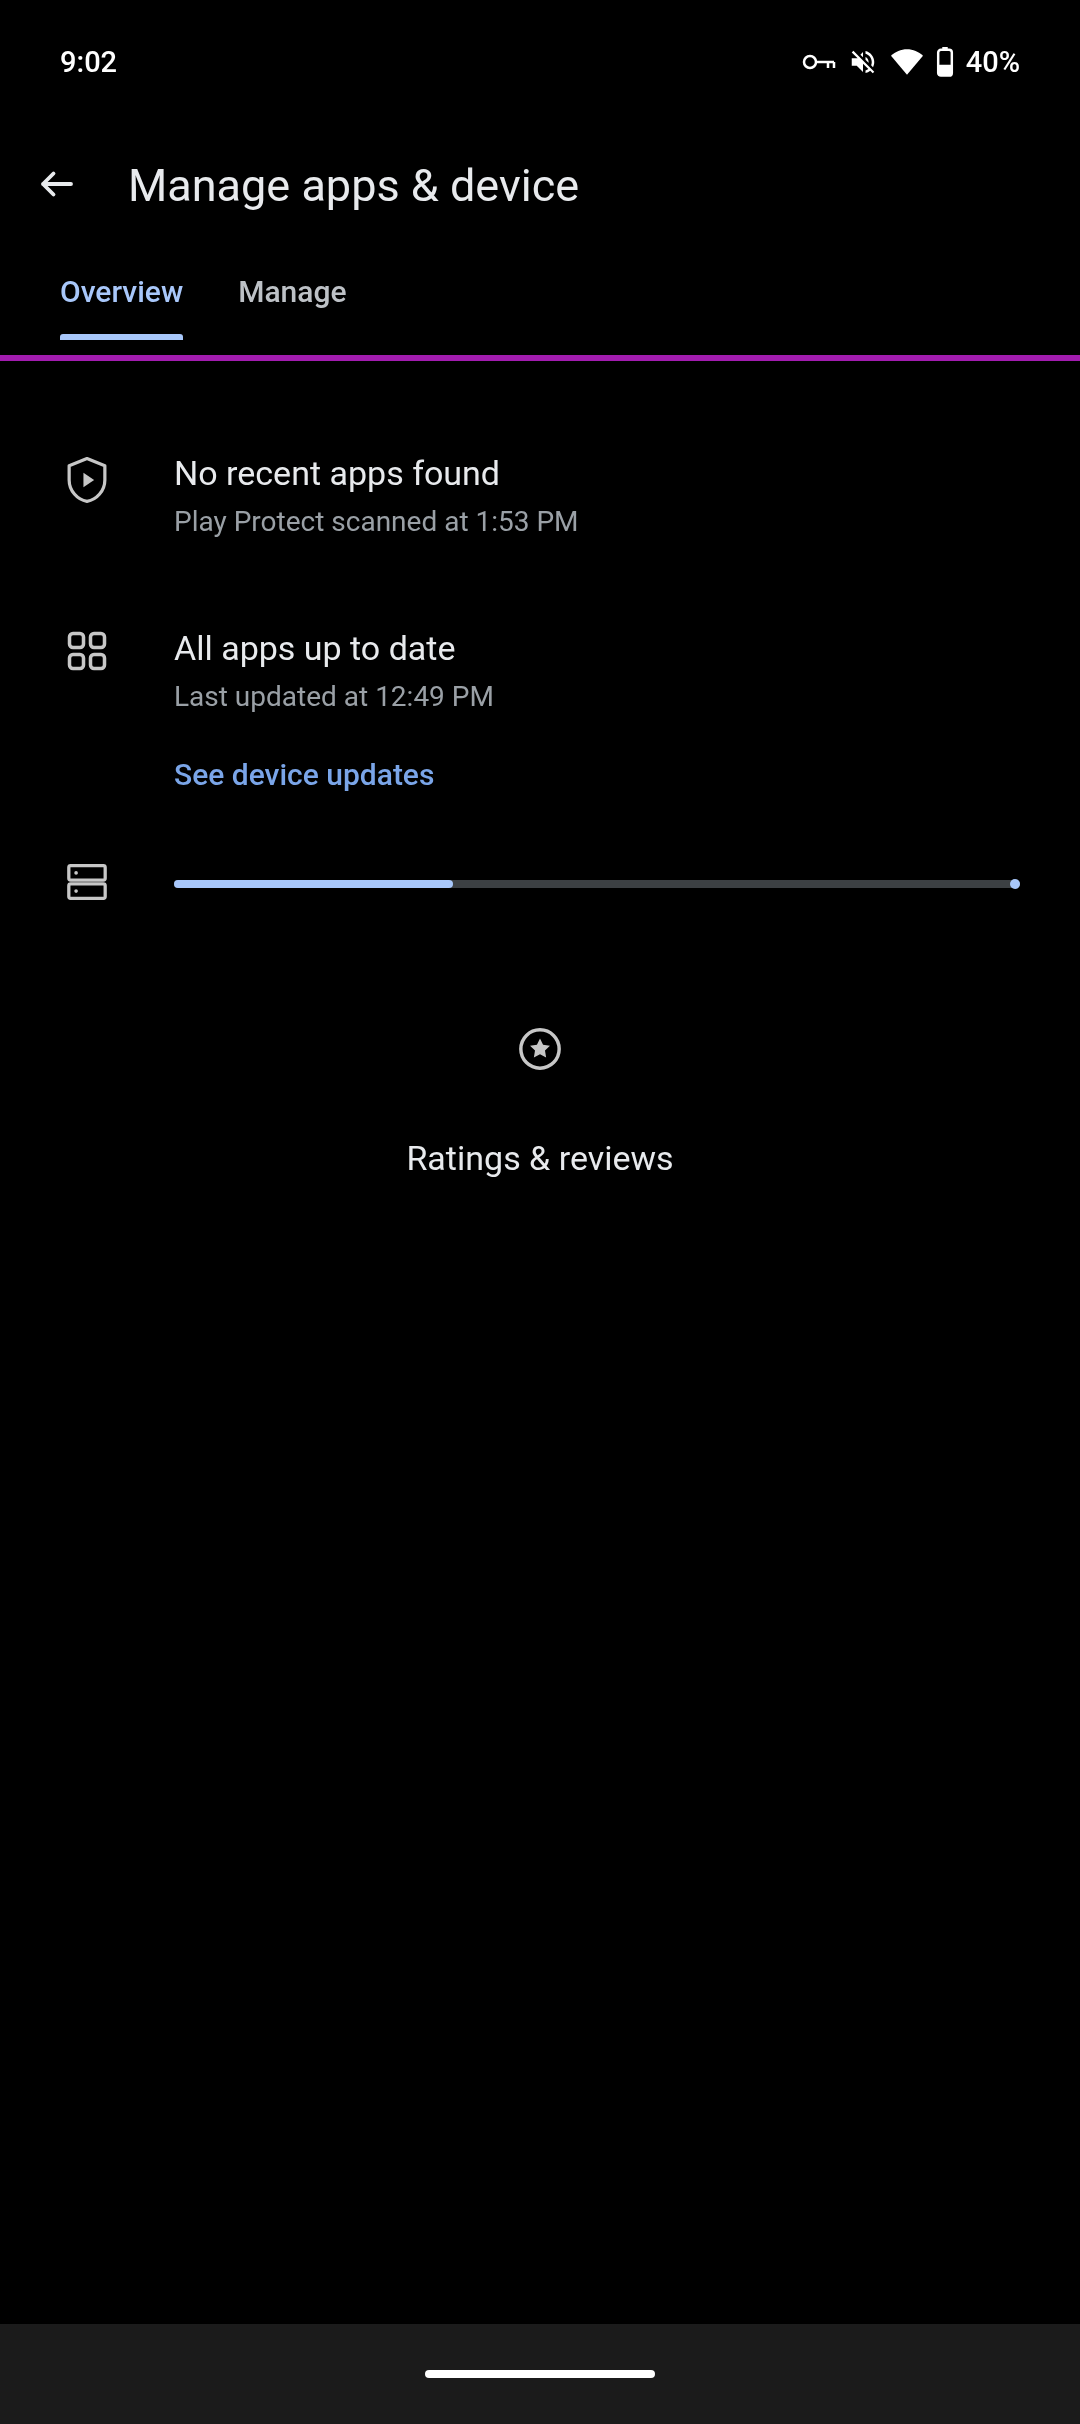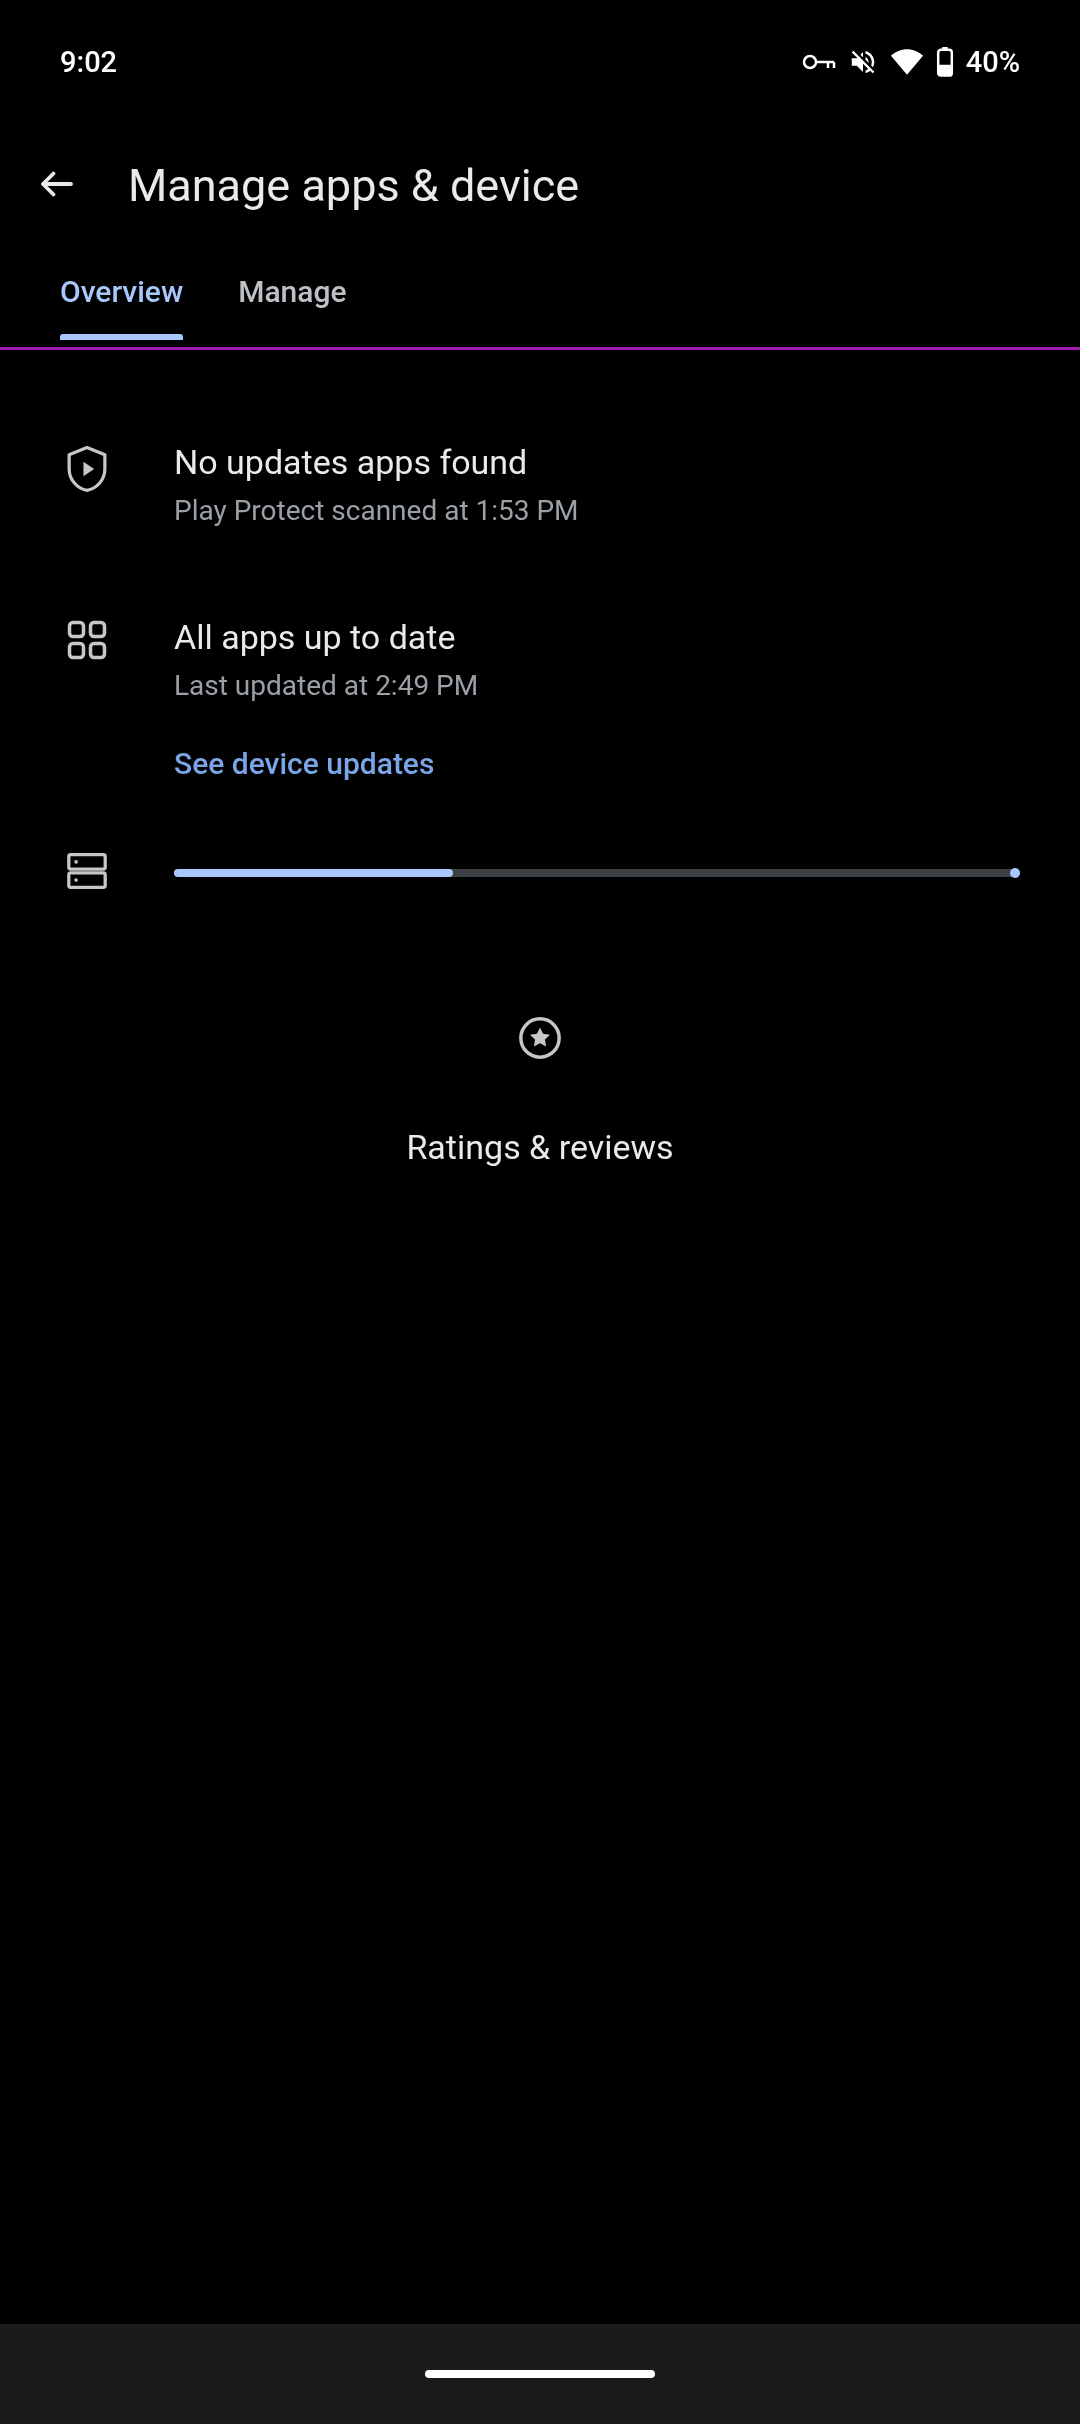--- a/index.html
+++ b/index.html
@@ -46,22 +46,22 @@
       cursor: pointer;
     }
     .page-title {
       font-size: 45px;
       font-weight: 400;
       color: #e8eaed;
     }
     .tabs {
       display: flex;
       gap: 55px;
-      padding: 18px 60px 8px 60px;
-      border-bottom: 3px solid #a21caf;
+      padding: 18px 60px 16px 60px;
+      border-bottom: 6px solid #a21caf;
     }
     .tab {
       font-size: 30px;
       font-weight: 500;
       padding: 14px 0 30px 0;
       color: #bdc1c6;
       cursor: pointer;
       position: relative;
     }
     .tab.active {
@@ -211,41 +211,41 @@
   <div class="row">
     <div class="icon-slot">
       <span>
         <svg width="44" height="50" viewBox="0 0 24 28" fill="none" stroke="#c7c7c7" stroke-width="1.8" stroke-linejoin="round">
           <path d="M12 2 L22 6 V14 C22 20 17.5 25 12 26 C6.5 25 2 20 2 14 V6 Z"></path>
           <path d="M10 10 L16 14 L10 18 Z" fill="#c7c7c7" stroke="none"></path>
         </svg>
       </span>
     </div>
     <div class="row-body">
-      <div class="row-title">No updates apps found</div>
+      <div class="row-title">No recent apps found</div>
       <div class="row-sub">Play Protect scanned at 1:53 PM</div>
     </div>
   </div>
 
   <div class="spacer"></div>
 
   <div class="row">
     <div class="icon-slot">
       <span>
         <svg width="42" height="42" viewBox="0 0 24 24" fill="none" stroke="#c7c7c7" stroke-width="2">
           <rect x="2" y="2" width="8" height="8" rx="2"></rect>
           <rect x="14" y="2" width="8" height="8" rx="2"></rect>
           <rect x="2" y="14" width="8" height="8" rx="2"></rect>
           <rect x="14" y="14" width="8" height="8" rx="2"></rect>
         </svg>
       </span>
     </div>
     <div class="row-body">
       <div class="row-title">All apps up to date</div>
-      <div class="row-sub">Last updated at 2:49 PM</div>
+      <div class="row-sub">Last updated at 12:49 PM</div>
     </div>
   </div>
 
   <div class="link-row">
     <span class="link-text">See device updates</span>
   </div>
 
   <div class="row storage-row">
     <div class="icon-slot">
       <span>

